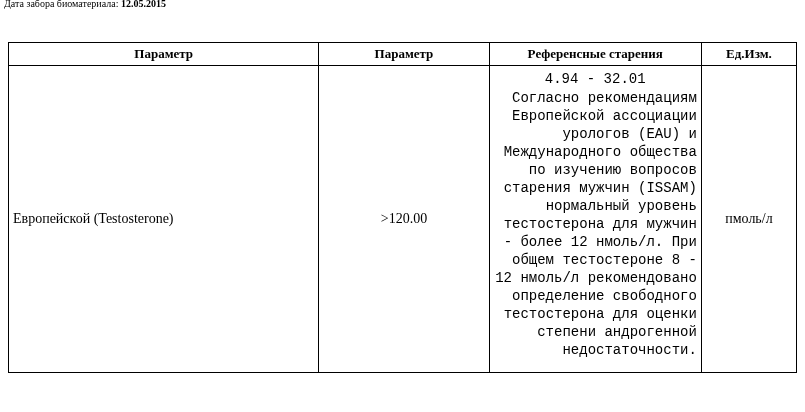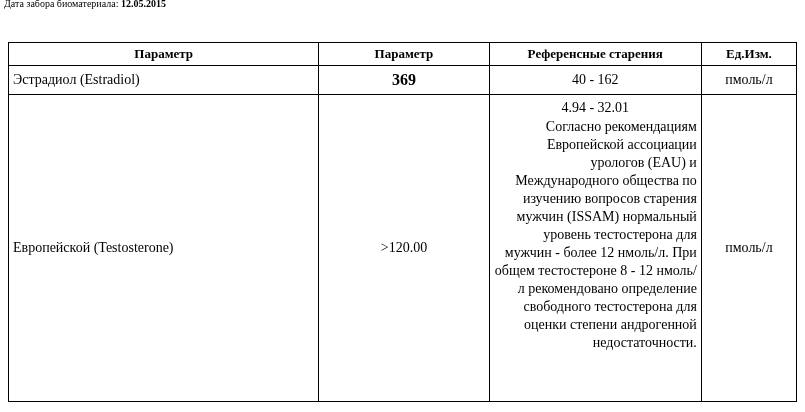--- a/index.html
+++ b/index.html
@@ -101,20 +101,21 @@
   tr.row-estradiol td {
     height: 24px;
   }
   tr.row-testosterone td {
     height: 300px;
     vertical-align: middle;
   }
   tr.row-testosterone td.ref {
     vertical-align: top;
     padding-top: 4px;
+    font-family: Liberation Mono, monospace;
   }
   .ref-first {
     display: block;
     margin-bottom: 1px;
   }
   .ref-note {
     display: block;
     text-align: right;
   }
 </style>
@@ -138,26 +139,20 @@
     </colgroup>
     <thead>
       <tr>
         <th>Параметр</th>
         <th>Параметр</th>
         <th>Референсные старения</th>
         <th>Ед.Изм.</th>
       </tr>
     </thead>
     <tbody>
-      <tr class="row-estradiol">
-        <td class="param">Эстрадиол (Estradiol)</td>
-        <td class="result bold">369</td>
-        <td class="ref">40 - 162</td>
-        <td class="unit">пмоль/л</td>
-      </tr>
       <tr class="row-testosterone">
         <td class="param">Европейской (Testosterone)</td>
         <td class="result">&gt;120.00</td>
         <td class="ref">
           <span class="ref-first">4.94 - 32.01</span>
           <span class="ref-note">Согласно рекомендациям Европейской ассоциации урологов (EAU) и Международного общества по изучению вопросов старения мужчин (ISSAM) нормальный уровень тестостерона для мужчин - более 12 нмоль/л. При общем тестостероне 8 - 12 нмоль/л рекомендовано определение свободного тестостерона для оценки степени андрогенной недостаточности.</span>
         </td>
         <td class="unit">пмоль/л</td>
       </tr>
     </tbody>

